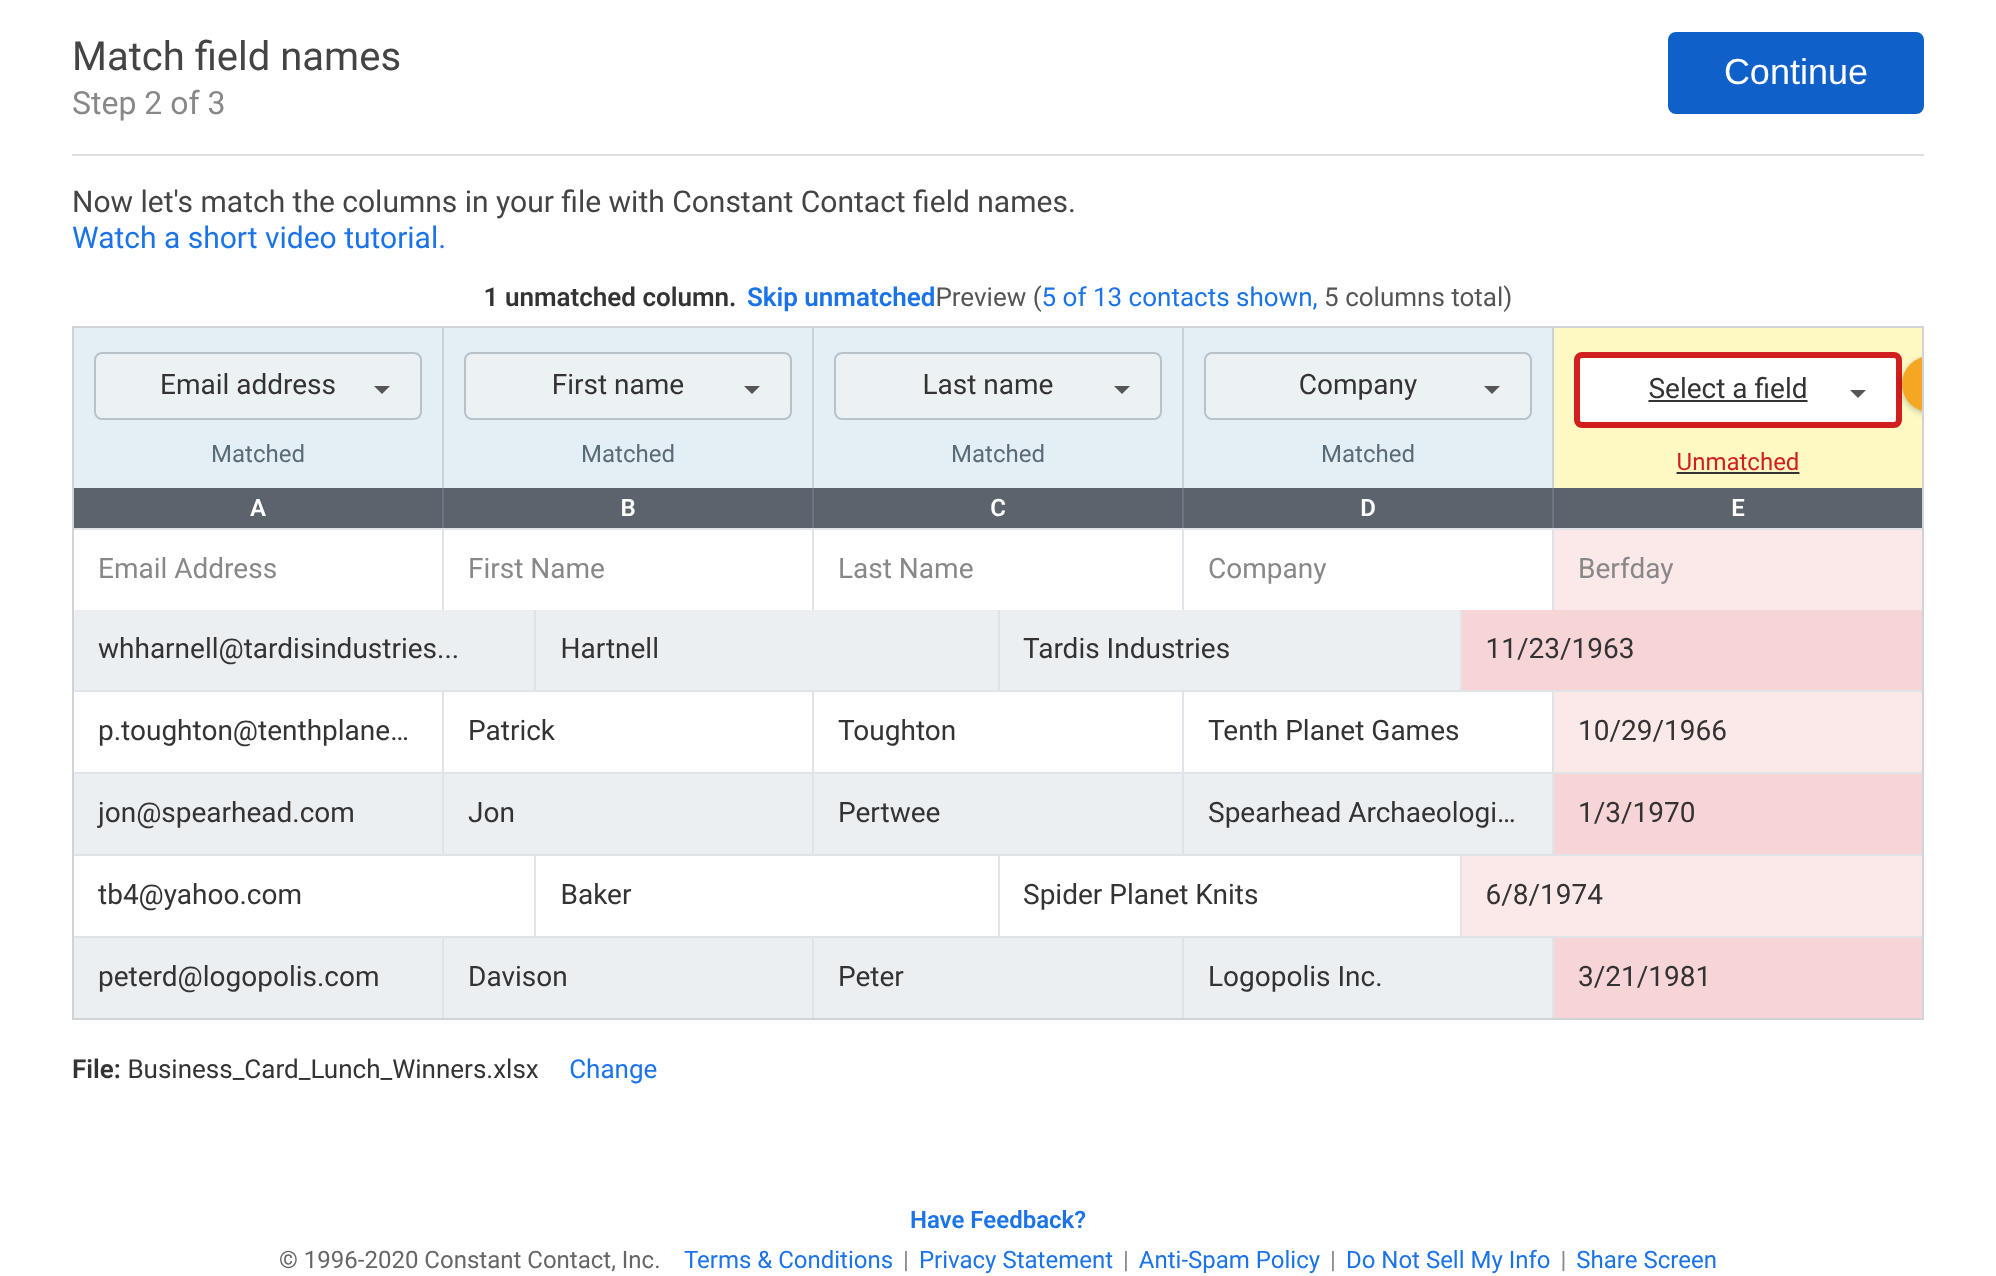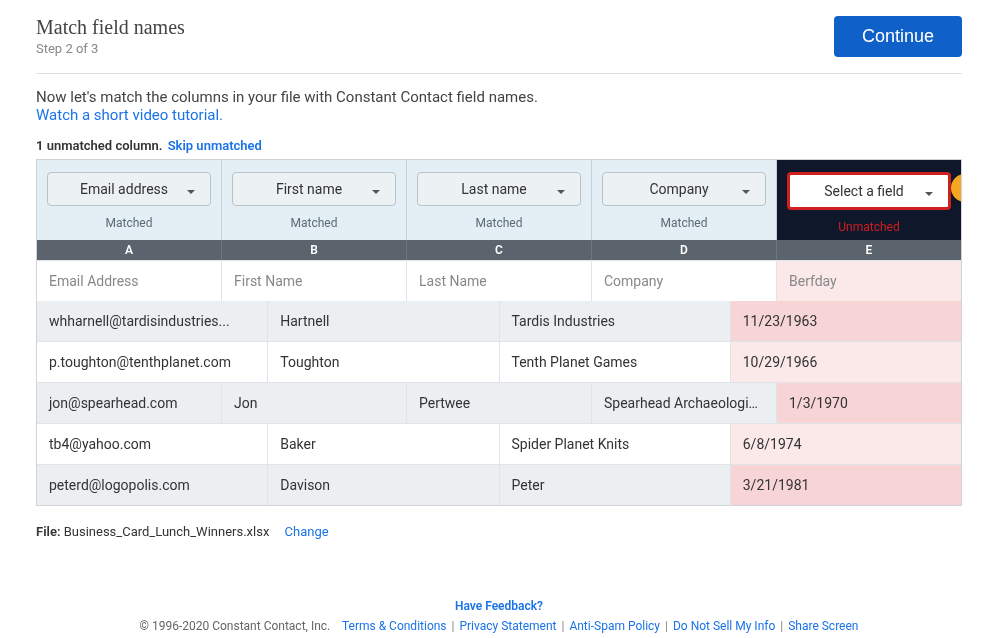--- a/index.html
+++ b/index.html
@@ -12,36 +12,36 @@
   }
   .page { padding: 16px 36px 0 36px; }
   .header-row {
     display: flex;
     justify-content: space-between;
     align-items: flex-start;
     border-bottom: 1px solid #e0e0e0;
     padding-bottom: 16px;
   }
   .header-left { }
-  .page-title { font-size: 20px; color: #444; font-weight: 400; margin-bottom: 2px; font-family: Liberation Serif, serif; }
-  .step-text { font-size: 13px; color: #888; }
+  .page-title { font-size: 20px; color: #444; font-weight: 400; margin-bottom: 2px; }
+  .step-text { font-size: 16px; color: #888; }
   .continue-btn {
     background: #1060c9;
     color: #fff;
     border: none;
     border-radius: 4px;
     padding: 10px 28px;
     font-size: 18px;
     cursor: pointer;
   }
   .intro { margin-top: 14px; font-size: 15px; color: #444; }
   .intro .video-link { color: #1a73e8; cursor: pointer; }
   .meta-row {
     display: flex;
-    justify-content: space-between;
+    justify-content: center;
     margin-top: 14px;
     font-size: 13px;
     margin-bottom: 6px;
   }
   .meta-left { font-weight: 600; color: #333; }
   .meta-left .skip-link { font-weight: 600; color: #1a73e8; cursor: pointer; margin-left: 2px; }
   .meta-right { color: #555; }
   .meta-right .preview-link { color: #1a73e8; }
 
   .table-wrap {
@@ -53,21 +53,21 @@
     background: #e3eff5;
   }
   .col-cell {
     flex: 1 1 0;
     border-right: 1px solid #c8d0d6;
     padding: 12px 10px 6px 10px;
     position: relative;
     text-align: center;
   }
   .col-cell:last-child { border-right: none; }
-  .col-cell.unmatched-col { background: #0f172a; }
+  .col-cell.unmatched-col { background: #fef9c3; text-decoration: underline; }
   .field-select {
     display: flex;
     align-items: center;
     justify-content: space-between;
     background: #ecf1f3;
     border: 1px solid #b7c2c9;
     border-radius: 4px;
     padding: 8px 14px;
     font-size: 14px;
     color: #333;
@@ -171,20 +171,23 @@
 
   <div class="intro">
     <div>Now let's match the columns in your file with Constant Contact field names.</div>
     <span class="video-link">Watch a short video tutorial.</span>
   </div>
 
   <div class="meta-row">
     <div class="meta-left">
       <span>1 unmatched column.</span>
       <span class="skip-link">Skip unmatched</span>
+    </div>
+    <div class="meta-right">
+      <span>Preview (</span><span class="preview-link">5 of 13 contacts shown,</span><span> 5 columns total)</span>
     </div>
   </div>
 
   <div class="table-wrap">
     <div class="columns-row" id="cols-row">
         <div class="col-cell">
           <div class="field-select">
             <span class="sel-label">Email address</span>
             <span class="chev-down"><svg viewBox="0 0 10 10">
                 <path d="M1 3 L5 7 L9 3 Z"></path>
@@ -246,20 +249,21 @@
       </div>
     <div class="data-body" id="data-body">
         <div class="data-row">
           <div class="data-cell">whharnell@tardisindustries...</div>
           <div class="data-cell">Hartnell</div>
           <div class="data-cell">Tardis Industries</div>
           <div class="data-cell unmatched-cell">11/23/1963</div>
         </div>
         <div class="data-row">
           <div class="data-cell">p.toughton@tenthplanet.com</div>
+          <div class="data-cell">Patrick</div>
           <div class="data-cell">Toughton</div>
           <div class="data-cell">Tenth Planet Games</div>
           <div class="data-cell unmatched-cell">10/29/1966</div>
         </div>
         <div class="data-row">
           <div class="data-cell">jon@spearhead.com</div>
           <div class="data-cell">Jon</div>
           <div class="data-cell">Pertwee</div>
           <div class="data-cell">Spearhead Archaeological S...</div>
           <div class="data-cell unmatched-cell">1/3/1970</div>
@@ -267,20 +271,21 @@
         <div class="data-row">
           <div class="data-cell">tb4@yahoo.com</div>
           <div class="data-cell">Baker</div>
           <div class="data-cell">Spider Planet Knits</div>
           <div class="data-cell unmatched-cell">6/8/1974</div>
         </div>
         <div class="data-row">
           <div class="data-cell">peterd@logopolis.com</div>
           <div class="data-cell">Davison</div>
           <div class="data-cell">Peter</div>
+          <div class="data-cell">Logopolis Inc.</div>
           <div class="data-cell unmatched-cell">3/21/1981</div>
         </div>
       </div>
   </div>
 
   <div class="file-row">
     <span class="file-label">File:</span>
     <span>Business_Card_Lunch_Winners.xlsx</span>
     <span class="change-link">Change</span>
   </div>

